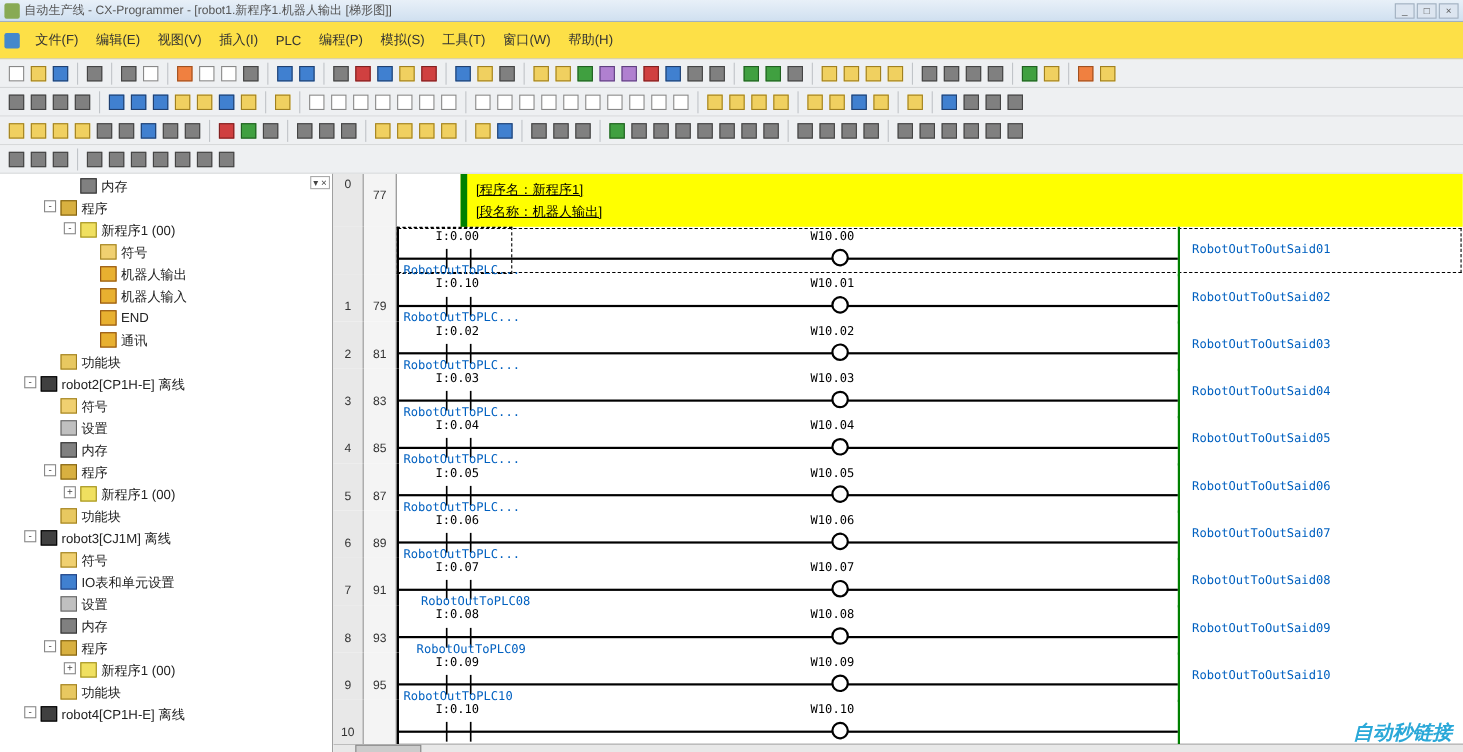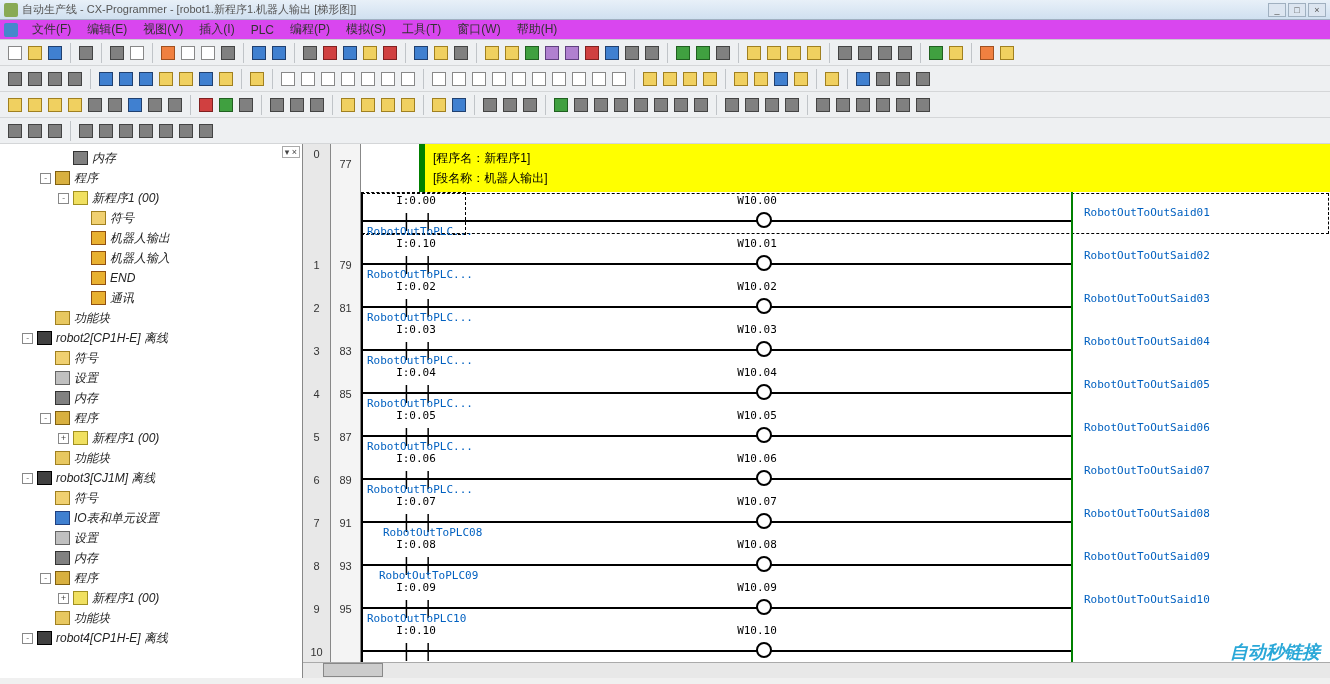--- a/index.html
+++ b/index.html
@@ -1,32 +1,32 @@
 <!DOCTYPE html>
 <html><head>
 <meta charset="utf-8">
 <style>
 * { box-sizing: border-box; margin: 0; padding: 0; }
 body { font-family: "Microsoft YaHei", SimSun, sans-serif; font-size: 12px; background: #f0f0f0; overflow: hidden; width: 1330px; height: 684px; }
 .titlebar { background: linear-gradient(#e8f0f8, #d0e0f0); height: 20px; display: flex; align-items: center; padding: 0 4px; color: #555; font-size: 11px; border-bottom: 1px solid #a0b0c0; }
 .titlebar-icon { width: 14px; height: 14px; background: #8a5; margin-right: 4px; border-radius: 2px; }
 .win-controls { margin-left: auto; display: flex; gap: 2px; }
 .win-btn { width: 18px; height: 14px; background: #dce5f0; border: 1px solid #a0b0c0; font-size: 9px; text-align: center; line-height: 12px; cursor: pointer; }
-.menubar { background: #d946ef; height: 20px; display: flex; align-items: center; padding: 0 4px; border-bottom: 1px solid #c8ccd0; }
+.menubar { background: #fde047; height: 34px; display: flex; align-items: center; padding: 0 4px; border-bottom: 1px solid #c8ccd0; }
 .menu-icon { width: 14px; height: 14px; background: #48c; margin-right: 6px; border-radius: 2px; }
 .menu-item { padding: 2px 8px; color: #333; font-size: 12px; cursor: pointer; }
 .toolbar-row { background: #eef0f2; height: 26px; display: flex; align-items: center; padding: 2px 6px; border-bottom: 1px solid #d4d6d8; gap: 2px; }
 .tb-sep { width: 1px; height: 20px; background: #c0c4c8; margin: 0 4px; }
 .tb-btn { width: 18px; height: 18px; display: flex; align-items: center; justify-content: center; cursor: pointer; border-radius: 2px; }
 .tb-glyph { width: 14px; height: 14px; }
 .main { display: flex; height: calc(100% - 150px); }
 .tree-panel { width: 303px; background: #fff; border-right: 1px solid #888; overflow: auto; position: relative; }
 .tree-close { position: absolute; right: 2px; top: 2px; font-size: 9px; color: #444; cursor: pointer; border: 1px solid #aaa; padding: 0 2px; }
 .tree { padding: 4px 2px 4px 4px; }
-.tree-node { display: flex; align-items: center; height: 20px; white-space: nowrap; cursor: pointer; font-style: italic; }
+.tree-node { display: flex; height: 20px; white-space: nowrap; cursor: pointer; }
 .exp { width: 11px; height: 11px; border: 1px solid #888; font-size: 9px; line-height: 9px; text-align: center; margin-right: 4px; color: #444; background: #fff; flex-shrink: 0; }
 .exp-blank { width: 11px; height: 11px; margin-right: 4px; flex-shrink: 0; }
 .tree-icon { width: 15px; height: 14px; margin-right: 4px; flex-shrink: 0; }
 .tree-label { color: #222; font-size: 12px; }
 .editor { flex: 1; background: #fff; position: relative; overflow: hidden; display: flex; flex-direction: column; }
 .ladder-wrap { flex: 1; overflow: auto; position: relative; }
 .header-band { background: #ffff00; padding: 4px 8px; margin-left: 58px; border-left: 6px solid #008000; }
 .header-band div { color: #000; font-size: 12px; line-height: 20px; }
 .rung-row { display: flex; min-height: 43px; position: relative; }
 .rung-left { width: 28px; background: #e8e8e8; border-right: 1px solid #888; text-align: center; font-size: 11px; color: #333; padding-top: 24px; }
@@ -672,21 +672,21 @@
         </div>
       </div>
   </div>
 
   <div class="editor">
     <div class="ladder-wrap">
 
       <div class="rung-row" style="min-height:48px;">
         <div class="rung-left" style="padding-top:4px;">0</div>
         <div class="rung-num" style="padding-top:14px;">77</div>
-        <div class="header-band" style="flex:1;">
+        <div class="header-band" style="flex:1;text-decoration:underline;">
           <div>[程序名：新程序1]</div>
           <div>[段名称：机器人输出]</div>
         </div>
       </div>
       <div id="rungs-root">
           <div class="rung-row selected-rung">
             <div class="rung-left"></div>
             <div class="rung-num"></div>
             <div class="rung-body">
               <div class="busbar-left"></div>

